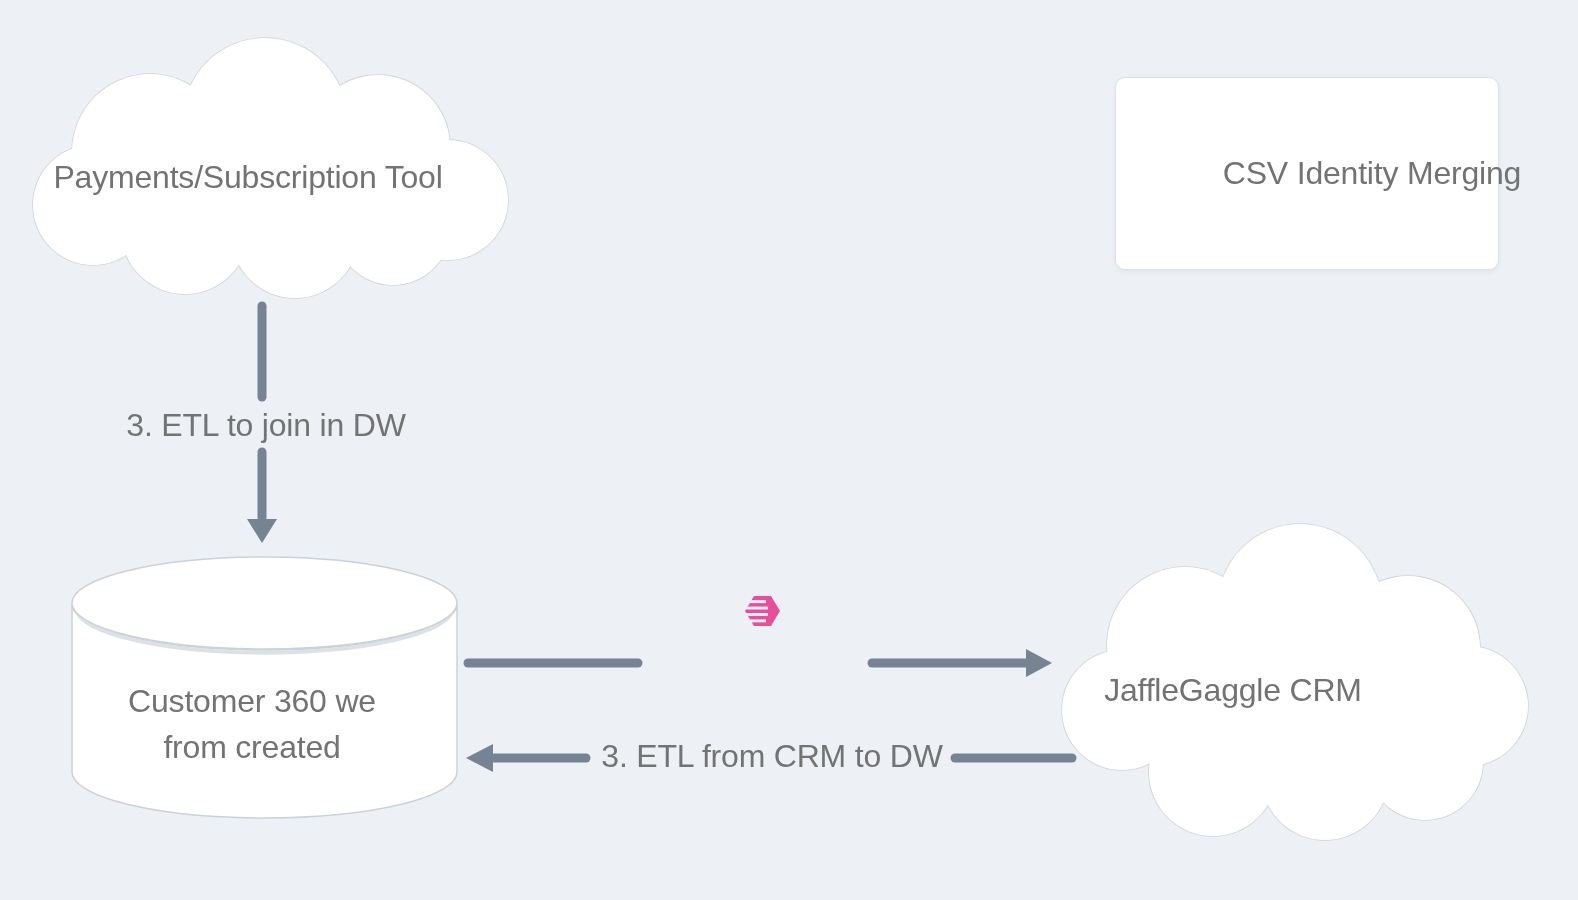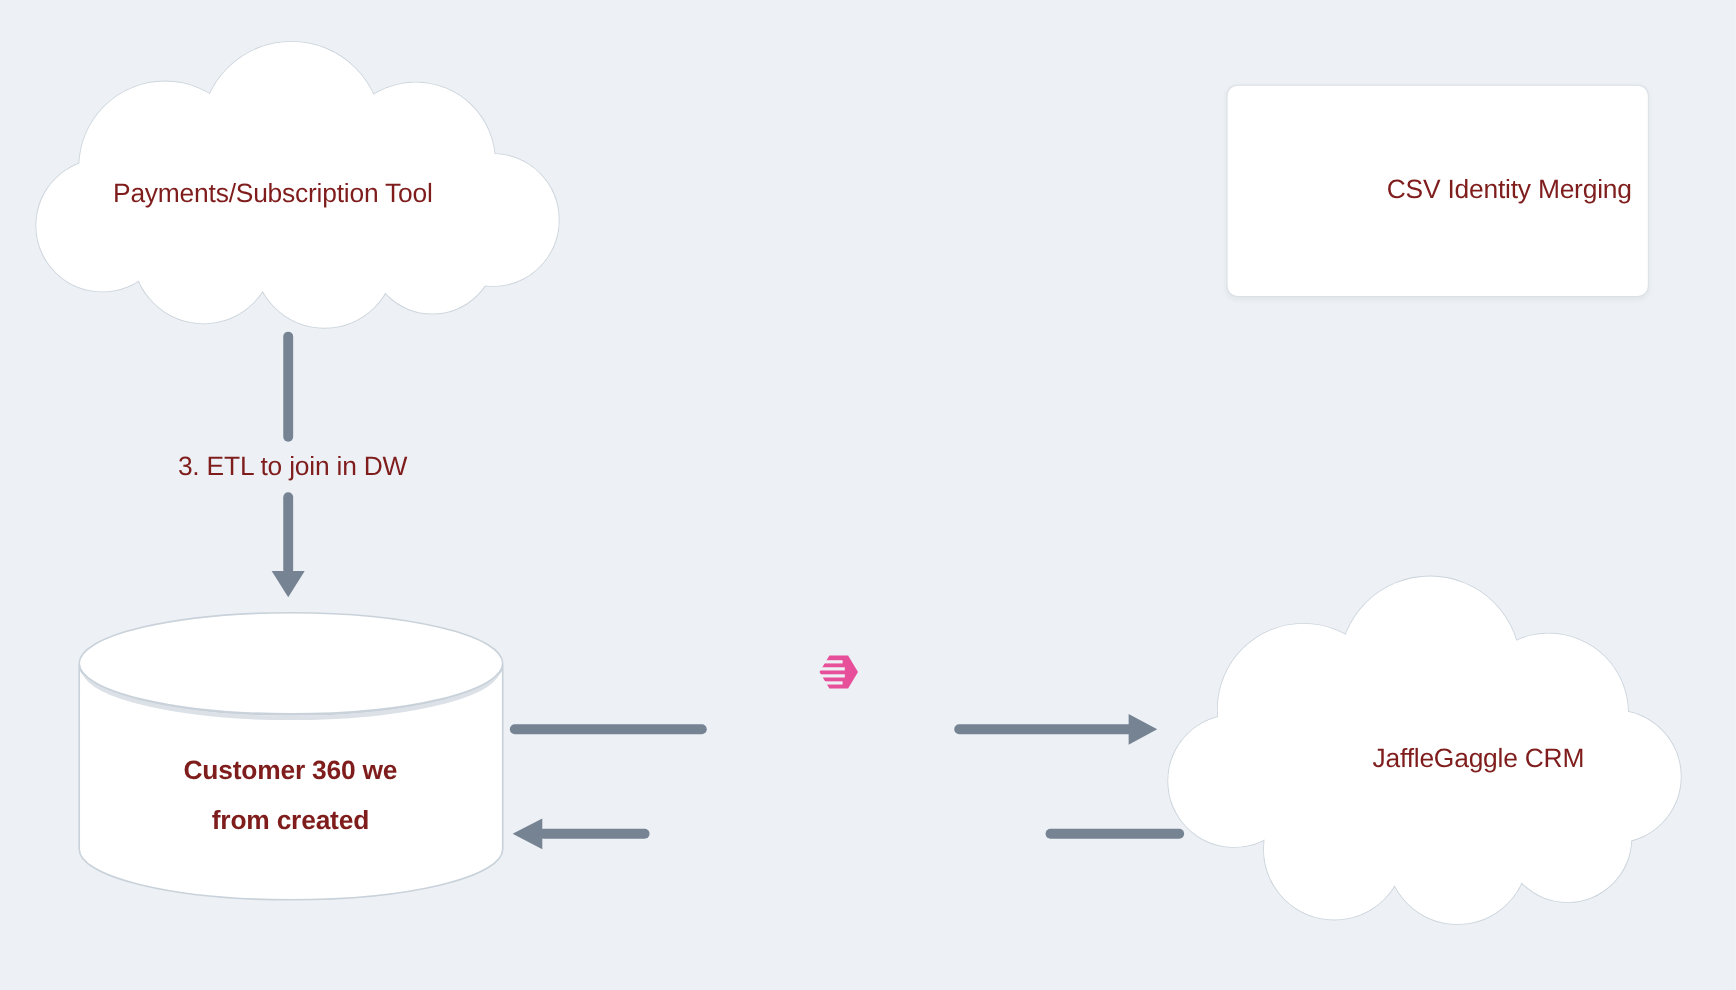--- a/index.html
+++ b/index.html
@@ -10,22 +10,22 @@
     background: #edf1f5;
     font-family: "Liberation Sans", "DejaVu Sans", sans-serif;
     overflow: hidden;
   }
   .layer {
     position: absolute;
     left: 0; top: 0;
   }
   .t {
     position: absolute;
-    color: #7f1d1d;
-    font-size: 24px;
+    color: #737373;
+    font-size: 32px;
     font-weight: 500;
     letter-spacing: -0.2px;
     white-space: nowrap;
     transform: translate(-50%, -50%);
   }
   .t-multi {
     text-align: center;
     line-height: 46px;
   }
   .t-note {
@@ -144,22 +144,23 @@
     </g>
   </svg>
 
   <div class="t" style="left:248px; top:177px;">Payments/Subscription Tool</div>
 
   <div class="t" style="left:1372px; top:173px;">CSV Identity Merging</div>
 
 
   <div class="t" style="left:266px; top:425px;">3. ETL to join in DW</div>
 
-  <div class="t t-multi" style="left:264px; top:724px;font-weight:bold;">
+  <div class="t t-multi" style="left:252px; top:724px;">
     <div>Customer 360 we</div>
     <div>from created</div>
   </div>
 
 
+  <div class="t" style="left:772px; top:756px;">3. ETL from CRM to DW</div>
 
-  <div class="t" style="left:1344px; top:690px;text-align:right;">JaffleGaggle CRM</div>
+  <div class="t" style="left:1233px; top:690px;text-align:right;">JaffleGaggle CRM</div>
 
 </div>
 
 </body></html>

